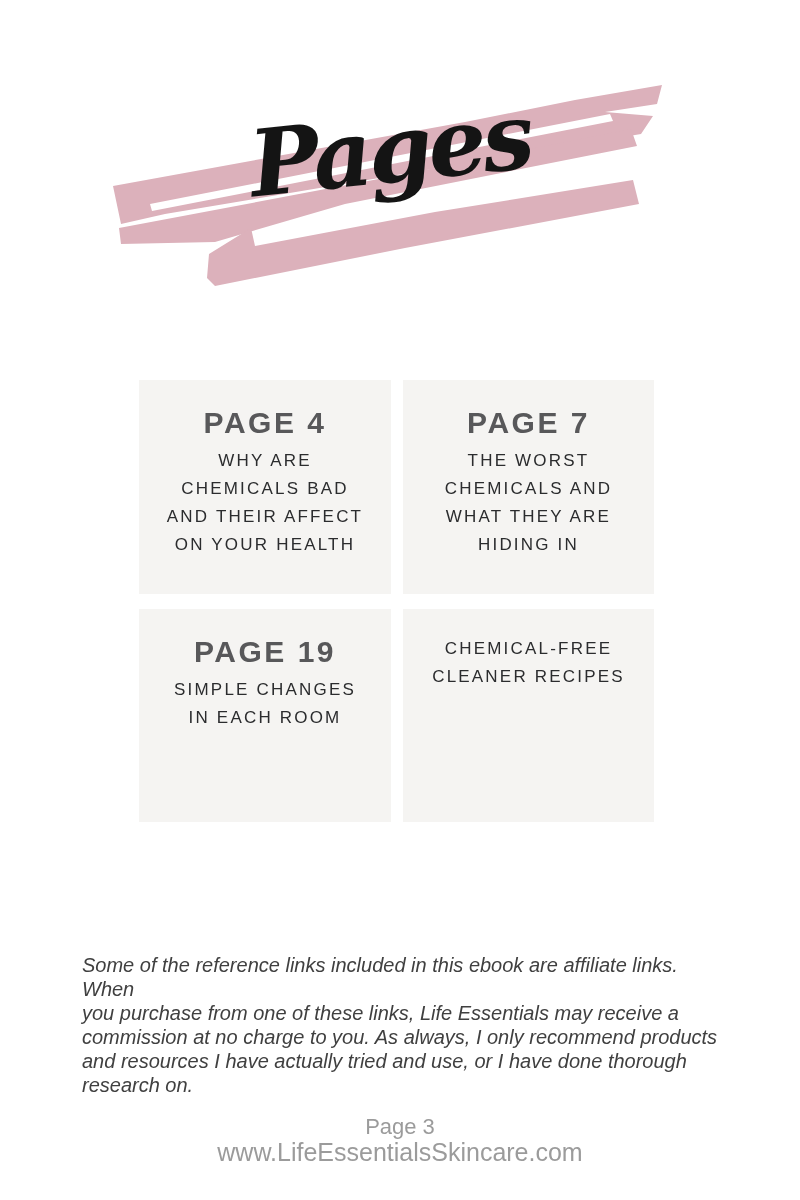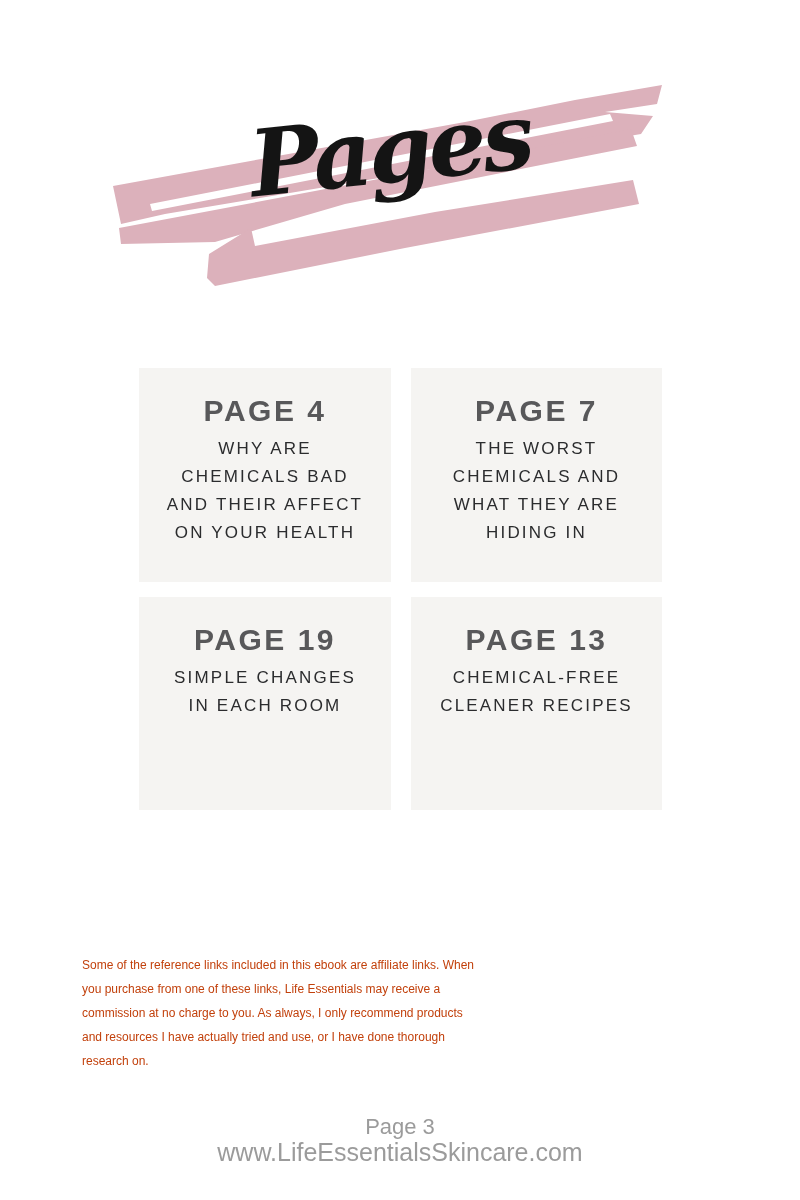--- a/index.html
+++ b/index.html
@@ -13,41 +13,41 @@
   .header svg{position:absolute;left:0;top:0;}
   .page-title{
     position:absolute;left:0;top:18px;width:100%;text-align:center;
     font-family:"DejaVu Serif",serif;font-style:italic;font-weight:bold;
     font-size:92px;line-height:100px;color:#141414;
     transform:rotate(-6deg);letter-spacing:-4px;
   }
 
   
   .toc-grid{
-    position:absolute;left:139px;top:368px;width:521px;
+    position:absolute;left:139px;top:380px;width:521px;
     display:grid;grid-template-columns:252px 251px;grid-template-rows:214px 213px;
-    gap:15px 20px;
+    gap:15px 12px;
   }
   .toc-box{
     background:#f5f4f2;text-align:center;box-sizing:border-box;
     padding:26px 14px 0 14px;cursor:pointer;
   }
   .toc-page-label{
     font-size:30px;font-weight:bold;letter-spacing:2.5px;color:#58585a;
     line-height:34px;margin:0 0 7px 0;
   }
   .toc-desc{
     font-size:17px;letter-spacing:2.2px;line-height:28px;color:#2b2c2e;
     white-space:pre-line;
   }
 
   
   .disclaimer{
     position:absolute;left:82px;top:953px;width:650px;
-    font-size:12px;line-height:24px;color:#c2410c;
+    font-size:20px;font-style:italic;line-height:24px;color:#404040;
     white-space:pre-line;
   }
 
   
   .footer{position:absolute;left:0;top:1068px;width:100%;text-align:center;color:#9b9b9b;}
   .footer-page{font-size:22px;line-height:25px;margin-top:46px;}
   .footer-site{font-size:25px;line-height:27px;cursor:pointer;}
 </style>
 </head>
 <body>
@@ -84,21 +84,20 @@
 HIDING IN</div>
   </div>
 
   <div class="toc-box">
     <div class="toc-page-label">PAGE 19</div>
     <div class="toc-desc">SIMPLE CHANGES
 IN EACH ROOM</div>
   </div>
 
   <div class="toc-box">
-    <div class="toc-page-label">PAGE 13</div>
     <div class="toc-desc">CHEMICAL-FREE
 CLEANER RECIPES</div>
   </div>
 
 </div>
 
 <div class="disclaimer">Some of the reference links included in this ebook are affiliate links.  When
 you purchase from one of these links, Life Essentials may receive a
 commission at no charge to you.  As always, I only recommend products
 and resources I have actually tried and use, or I have done thorough

